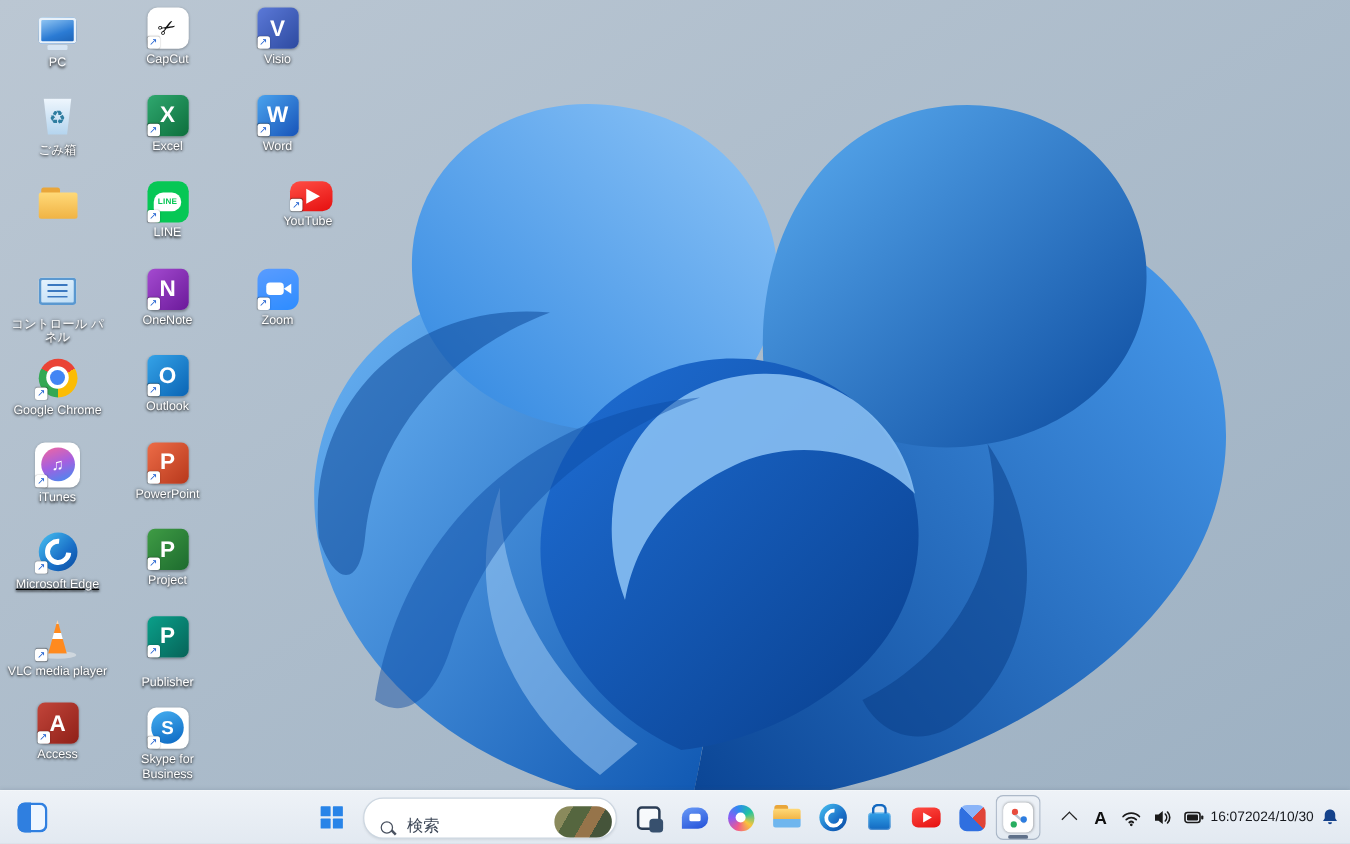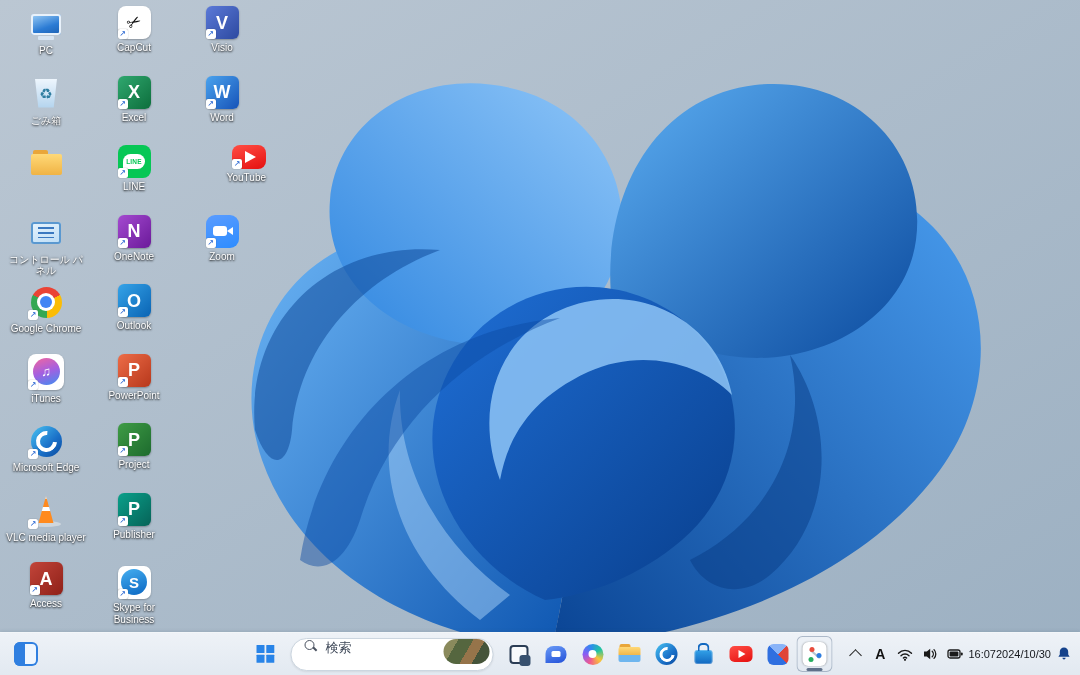--- a/index.html
+++ b/index.html
@@ -107,21 +107,21 @@
   .tb-btn.active::after{content:"";position:absolute;bottom:1px;left:50%;transform:translateX(-50%);
     width:16px;height:3px;border-radius:2px;background:#5f7089;}
 
   .widgets-art{width:24px;height:24px;border-radius:6px;
     background:linear-gradient(90deg,#2f7fe0 0 46%,#eef6ff 46%);
     box-shadow:inset 0 0 0 2px #2f7fe0;}
   .win-logo{position:relative;width:18px;height:18px;}
   .win-logo span{position:absolute;top:0;left:0;width:8.2px;height:8.2px;background:#2884e8;
     border-radius:.5px;box-shadow:9.8px 0 0 #2884e8,0 9.8px 0 #2884e8,9.8px 9.8px 0 #2884e8;}
 
-  .search{display:flex;align-items:flex-start;gap:8px;width:186px;height:31px;margin:0 6px;
+  .search{display:flex;align-items:flex-end;gap:8px;width:186px;height:31px;margin:0 6px;
     background:#fff;border:1px solid #ccd6e0;border-radius:16px;padding:0 3px 0 12px;
     box-shadow:0 1px 2px rgba(0,0,0,.08);cursor:text;}
   .search-text{font-size:13px;color:#3c4656;}
   .mag{width:14px;height:14px;position:relative;flex:0 0 auto;}
   .mag::before{content:"";position:absolute;top:1px;left:1px;width:8px;height:8px;
     border:1.6px solid #4a5260;border-radius:50%;}
   .mag::after{content:"";position:absolute;width:5px;height:1.6px;background:#4a5260;
     transform:rotate(45deg);right:0;bottom:2.5px;}
   .search-img{margin-left:auto;width:46px;height:25px;border-radius:13px;
     background:linear-gradient(120deg,#8a8a5c 0 25%,#55663f 25% 50%,#96744a 50% 70%,#45543a 70%);}
@@ -245,21 +245,21 @@
       <span class="sc-badge"></span>
     </span>
     <span class="dicon-label">Google Chrome</span>
   </div>
       <div class="dicon" style="grid-area: 6 / 1;">
     <span class="dicon-art art-itunes">
       <span class="sc-badge"></span>
     </span>
     <span class="dicon-label">iTunes</span>
   </div>
-      <div class="dicon" style="grid-area: 7 / 1;">
+      <div class="dicon" style="grid-area: 7 / 1; text-decoration: underline;">
     <span class="dicon-art art-edge">
       <span class="sc-badge"></span>
     </span>
     <span class="dicon-label">Microsoft Edge</span>
   </div>
       <div class="dicon" style="grid-area: 8 / 1;">
     <span class="dicon-art art-vlc">
       <span class="sc-badge"></span>
     </span>
     <span class="dicon-label">VLC media player</span>
@@ -305,21 +305,21 @@
       <span class="sc-badge"></span>
     </span>
     <span class="dicon-label">PowerPoint</span>
   </div>
       <div class="dicon" style="grid-area: 7 / 2;">
     <span class="dicon-art art-project">
       <span class="sc-badge"></span>
     </span>
     <span class="dicon-label">Project</span>
   </div>
-      <div class="dicon" style="grid-area: 8 / 2;">
+      <div class="dicon" style="grid-area: 8 / 2; gap: 12px;">
     <span class="dicon-art art-publisher">
       <span class="sc-badge"></span>
     </span>
     <span class="dicon-label">Publisher</span>
   </div>
       <div class="dicon" style="grid-area: 9 / 2; justify-content: center;">
     <span class="dicon-art art-skype-for-business">
       <span class="sc-badge"></span>
     </span>
     <span class="dicon-label">Skype for Business</span>

